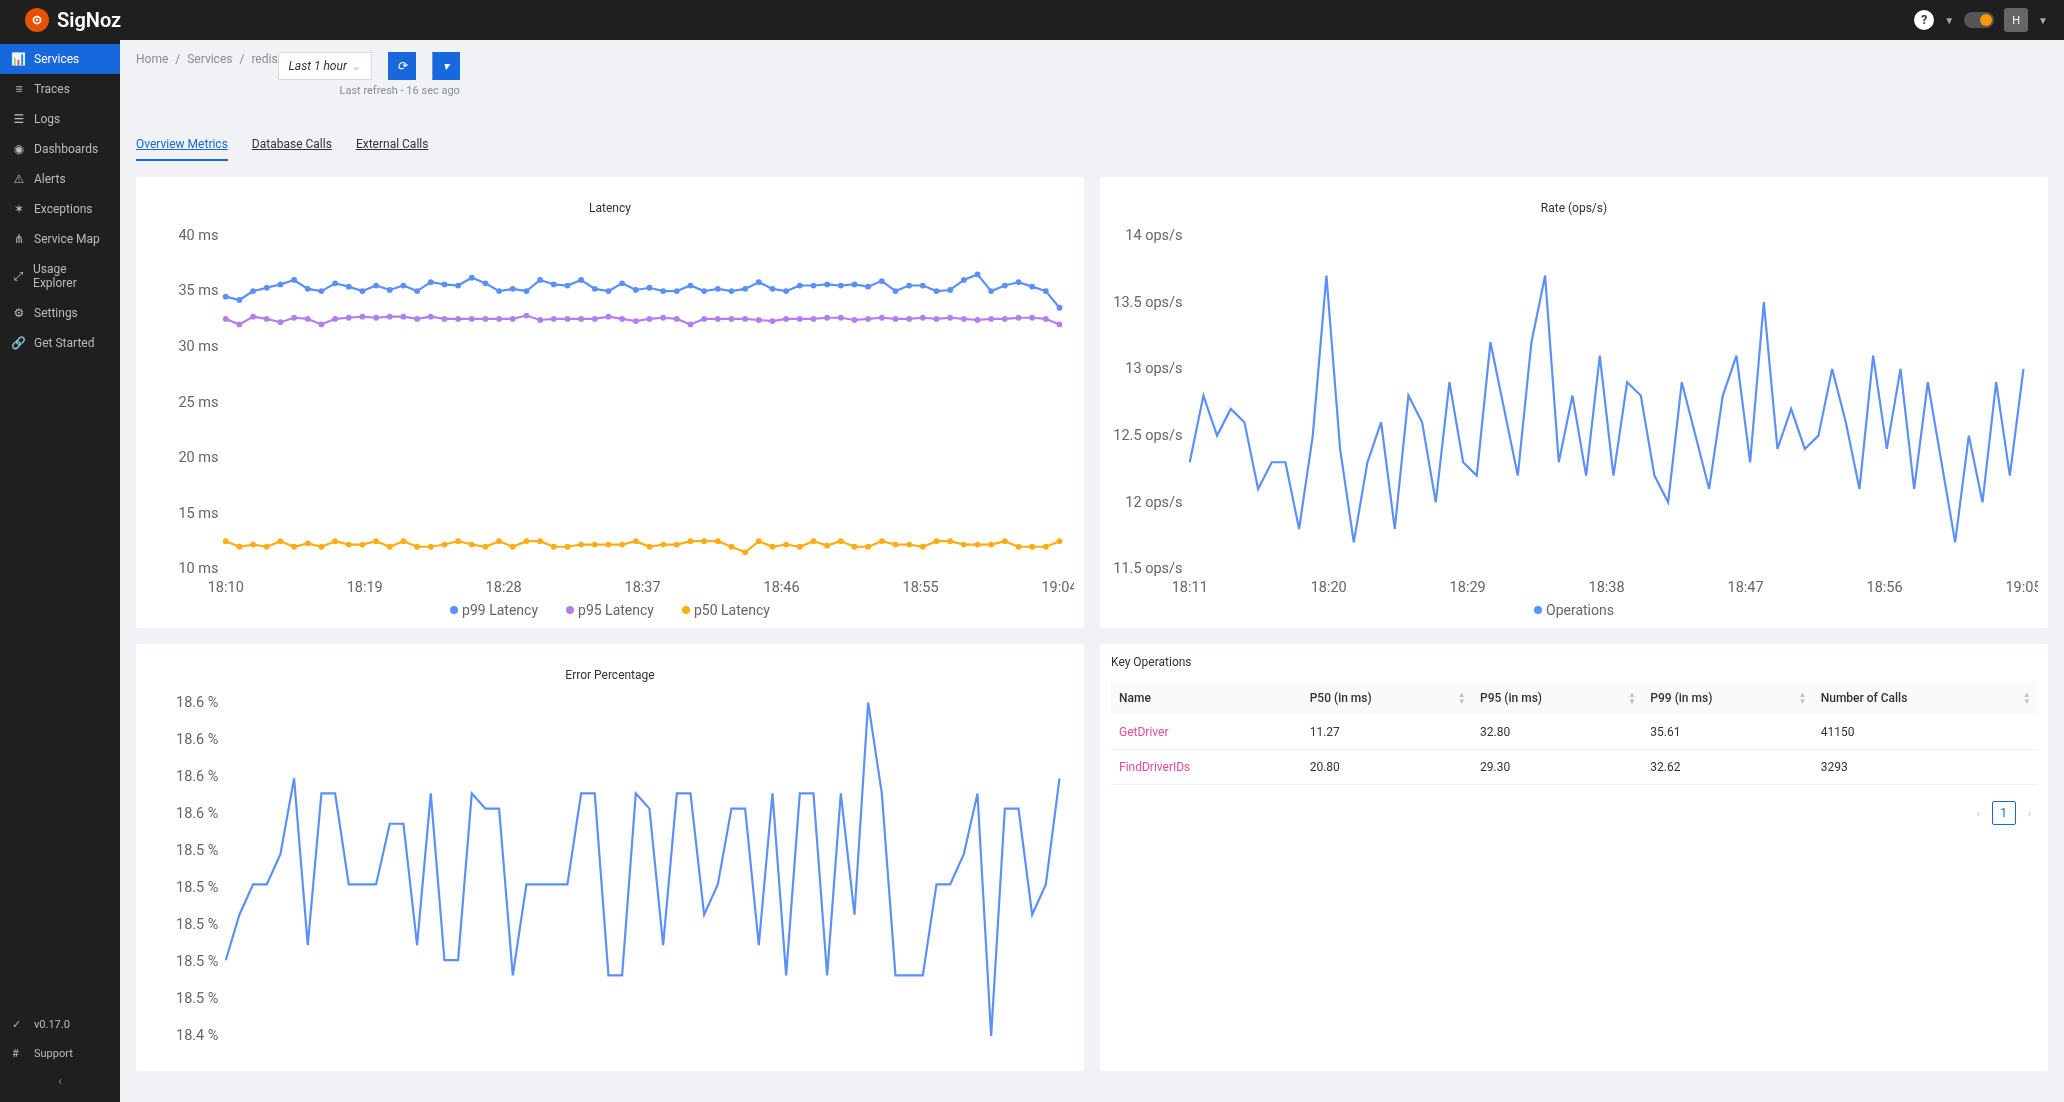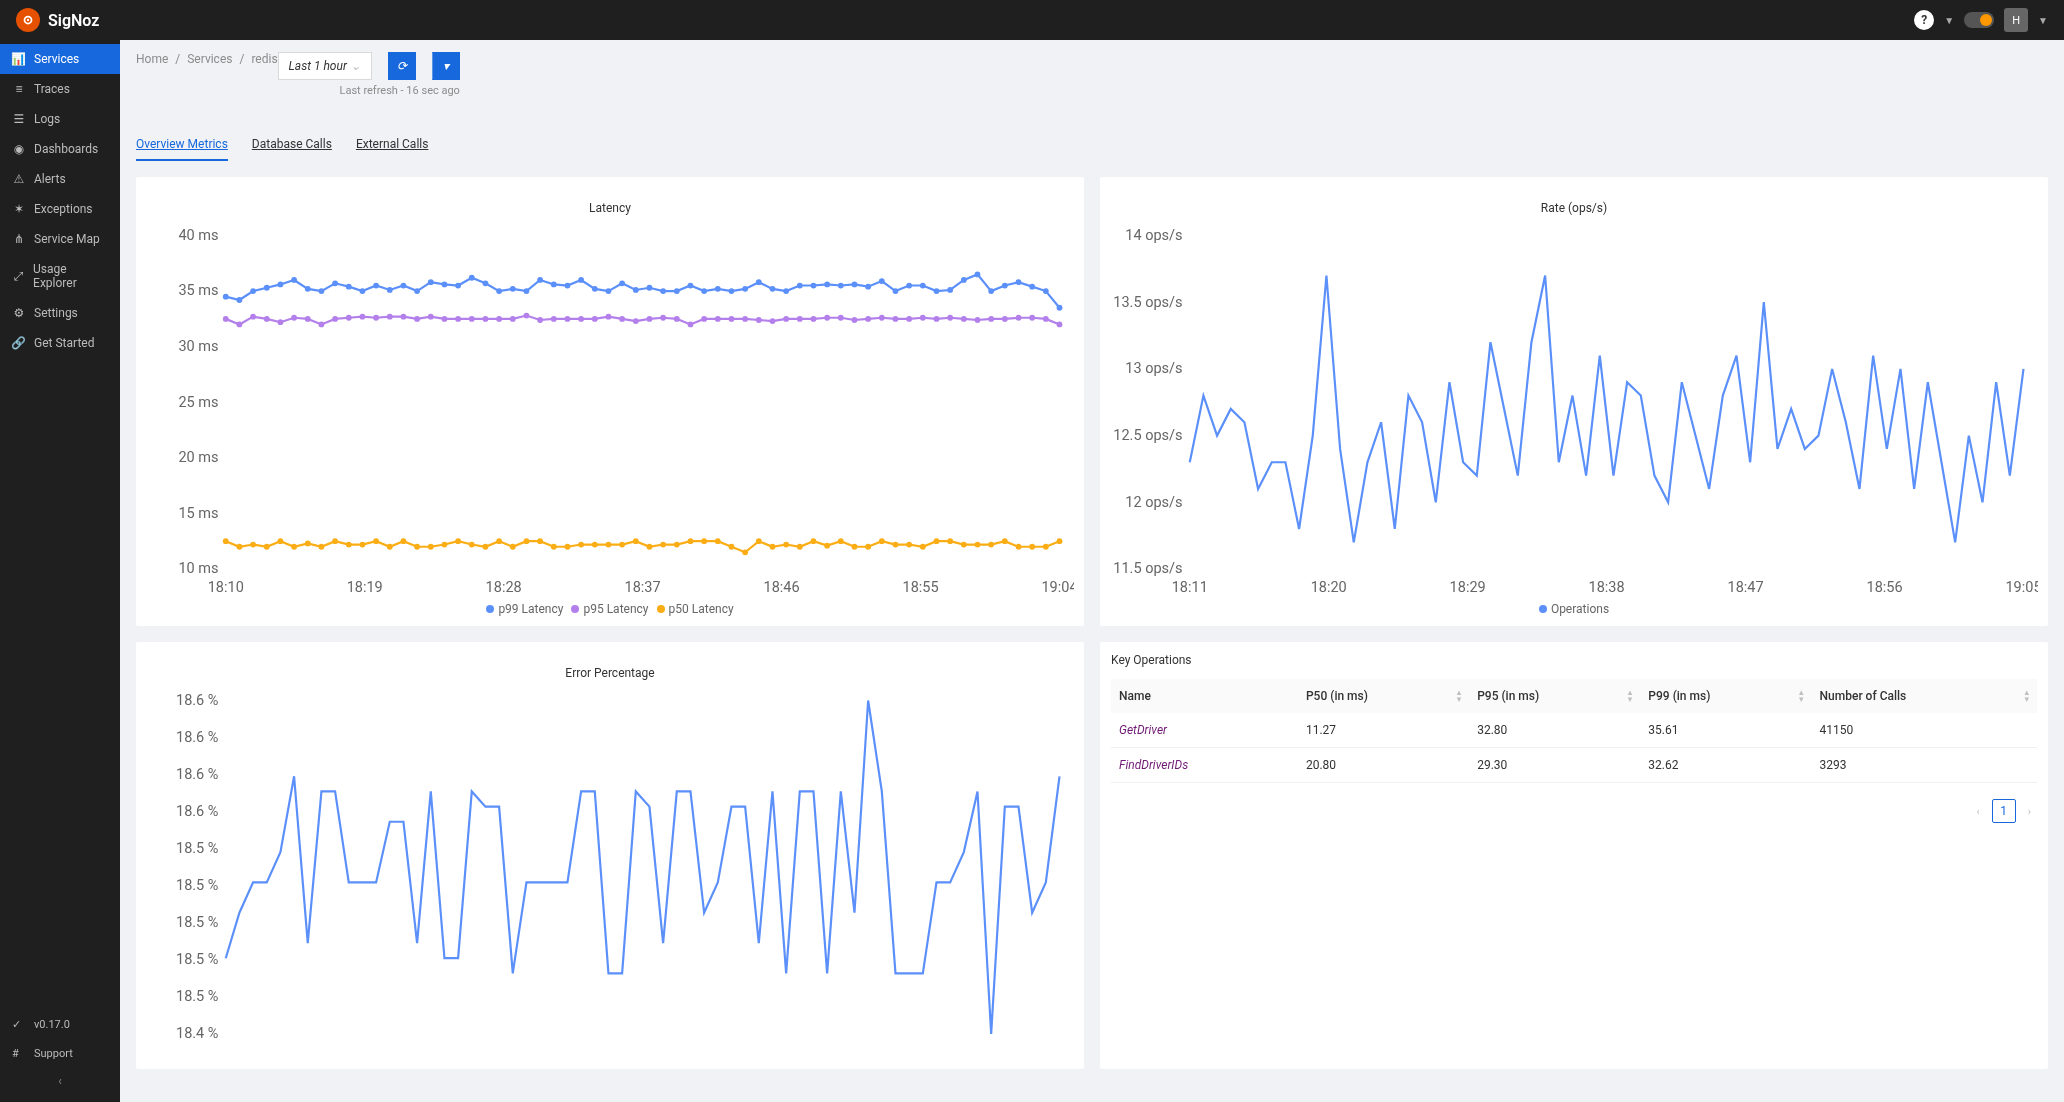--- a/index.html
+++ b/index.html
@@ -1,19 +1,19 @@
 <!DOCTYPE html>
 <html><head>
 <meta charset="utf-8">
 <style>
 * { margin: 0; padding: 0; box-sizing: border-box; font-family: -apple-system, BlinkMacSystemFont, 'Segoe UI', Roboto, sans-serif; }
 body { background: #1a1a1a; color: #333; overflow: hidden; }
 
 .topbar { height: 40px; background: #1f1f1f; display: flex; align-items: center; justify-content: space-between; padding: 0 16px; }
-.brand { display: flex; align-items: center; gap: 8px; color: #fff; font-weight: 600; font-size: 16px; }
+.brand { display: flex; align-items: center; gap: 8px; color: #fff; font-weight: 600; font-size: 20px; margin-left: 9px; }
 .brand-logo { width: 24px; height: 24px; background: #e65100; border-radius: 50%; display: flex; align-items: center; justify-content: center; }
 .brand-logo svg { width: 14px; height: 14px; fill: #fff; }
 .topbar-right { display: flex; align-items: center; gap: 10px; }
 .help-icon { width: 20px; height: 20px; border-radius: 50%; background: #fff; color: #333; display: flex; align-items: center; justify-content: center; font-size: 12px; font-weight: 700; cursor: pointer; }
 .toggle { width: 30px; height: 16px; background: #555; border-radius: 8px; position: relative; cursor: pointer; }
 .toggle::after { content: ''; position: absolute; width: 12px; height: 12px; background: #ff9800; border-radius: 50%; top: 2px; right: 2px; }
 .avatar { width: 24px; height: 24px; border-radius: 3px; background: #666; color: #fff; display: flex; align-items: center; justify-content: center; font-size: 11px; cursor: pointer; }
 .caret { color: #aaa; font-size: 10px; cursor: pointer; }
 
 .layout { display: flex; height: calc(100vh - 40px); }
@@ -43,32 +43,32 @@
 .tab.active { color: #1668dc; border-bottom: 2px solid #1668dc; }
 
 .grid { display: grid; grid-template-columns: 1fr 1fr; gap: 16px; margin-top: 16px; }
 .panel { background: #fff; border-radius: 2px; padding: 24px 10px 6px; min-height: 320px; position: relative; }
 .panel-title { text-align: center; font-size: 12px; color: #333; margin-bottom: 6px; }
 
 .chart-wrap { position: relative; }
 .chart-svg { width: 100%; display: block; }
 .y-label { font-size: 10px; fill: #666; }
 .x-label { font-size: 10px; fill: #666; text-anchor: middle; }
-.legend { display: flex; gap: 8px; justify-content: center; font-size: 12px; color: #666; padding: 4px 0; }
+.legend { display: flex; gap: 28px; justify-content: center; font-size: 14px; color: #666; padding: 4px 0; }
 .legend span { display: inline-flex; align-items: center; gap: 4px; }
 .dot { width: 8px; height: 8px; border-radius: 50%; display: inline-block; }
 
 .table-panel { padding: 11px; }
 .table-title { font-size: 12px; margin-bottom: 12px; }
 table { width: 100%; border-collapse: collapse; font-size: 12px; }
 thead { background: #fafafa; }
 th { text-align: left; font-weight: 500; padding: 10px 8px; color: #333; position: relative; }
 th .sorter { position: absolute; right: 8px; top: 50%; transform: translateY(-50%); font-size: 9px; color: #bfbfbf; line-height: 7px; }
 td { padding: 10px 8px; border-bottom: 1px solid #f0f0f0; }
-td.link { color: #701a75; cursor: pointer; font-style: italic; }
+td.link { color: #ec4899; cursor: pointer; }
 .pagination { display: flex; justify-content: flex-end; gap: 6px; margin-top: 16px; align-items: center; }
 .page-nav { color: #bfbfbf; font-size: 11px; padding: 4px 6px; }
 .page-num { border: 1px solid #1668dc; color: #1668dc; font-size: 12px; width: 24px; height: 24px; display: flex; align-items: center; justify-content: center; border-radius: 2px; }
 
 polyline { fill: none; stroke-width: 1.5; }
 .dots circle { r: 2; }
 </style>
 </head>
 <body>
 

